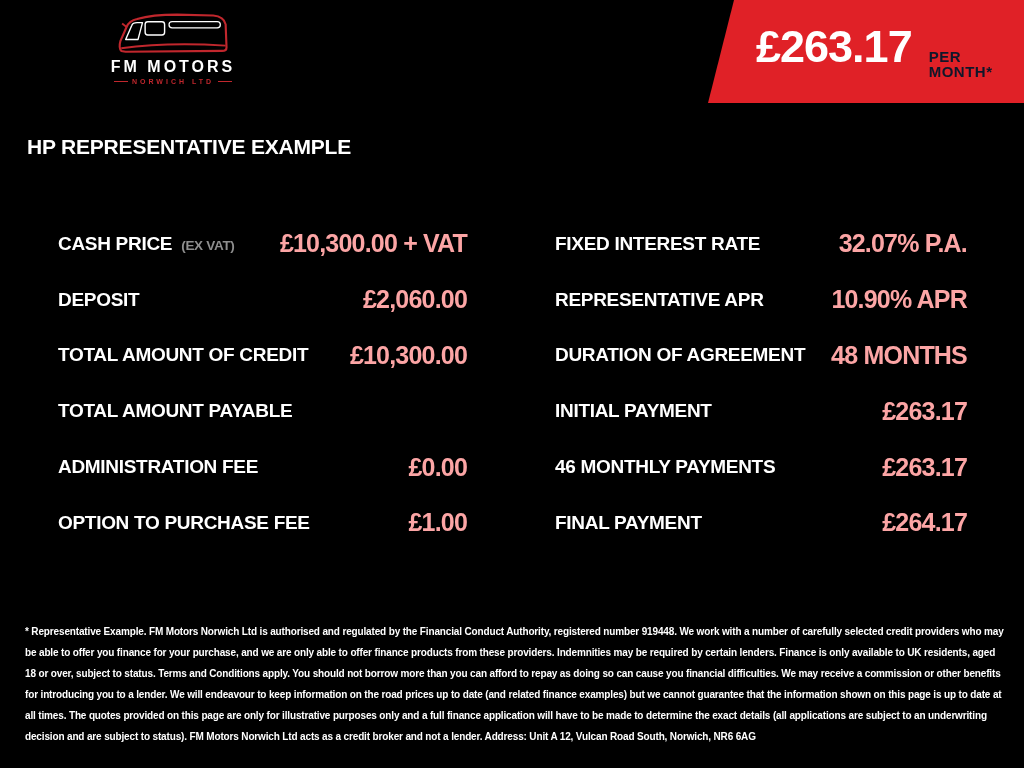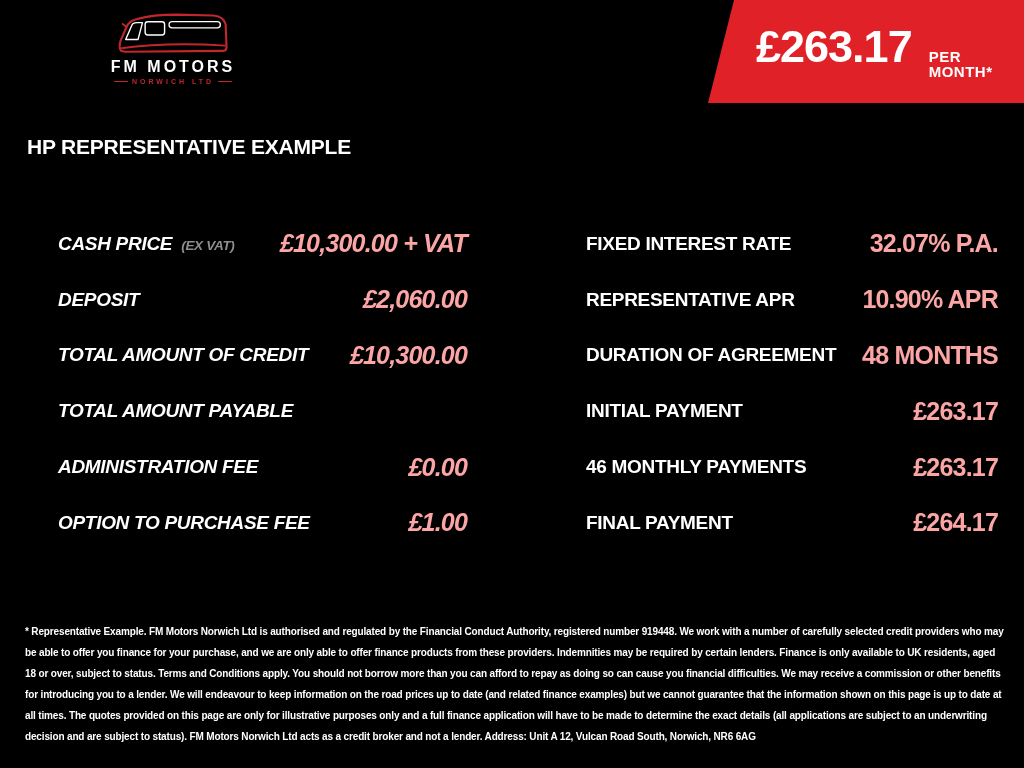--- a/index.html
+++ b/index.html
@@ -27,32 +27,32 @@
 
   
   .banner{
     position:absolute;left:708px;top:0;width:316px;height:103px;
     background:#e02127;
     clip-path:polygon(26px 0,100% 0,100% 100%,0 100%);
     display:flex;align-items:center;padding-left:48px;box-sizing:border-box;
   }
   .banner-inner{display:flex;align-items:baseline;}
   .banner-amount{color:#fff;font-weight:bold;font-size:45px;letter-spacing:-1px;line-height:1;}
-  .banner-period{color:#ffffff;font-weight:bold;font-size:15px;letter-spacing:.5px;margin-left:17px;line-height:1;}
+  .banner-period{color:#0f172a;font-weight:bold;font-size:15px;letter-spacing:.5px;margin-left:17px;line-height:1;}
 
   
   .page-title{
     position:absolute;left:27px;top:135px;margin:0;
     color:#fff;font-weight:bold;font-size:21px;letter-spacing:-0.2px;white-space:nowrap;text-align:right;
   }
 
   
   .grid{position:absolute;left:58px;top:216px;display:flex;}
   .col{display:flex;flex-direction:column;}
-  .col-left{width:409px;margin-right:119px;font-style:italic;}
+  .col-left{width:409px;margin-right:88px;}
   .col-right{width:412px;}
   .row{height:55.8px;display:flex;justify-content:space-between;align-items:center;}
   .lbl{color:#fff;font-weight:bold;font-size:19px;letter-spacing:-0.3px;white-space:nowrap;}
   .lbl .note{color:#8e8e8e;font-size:13.5px;margin-left:9px;font-weight:bold;}
   .lbl .note:empty{display:none;}
   .val{color:#fca5a5;font-weight:bold;font-size:25px;letter-spacing:-0.8px;white-space:nowrap;}
 
   
   .disclaimer{
     position:absolute;left:25px;top:611px;width:982px;

